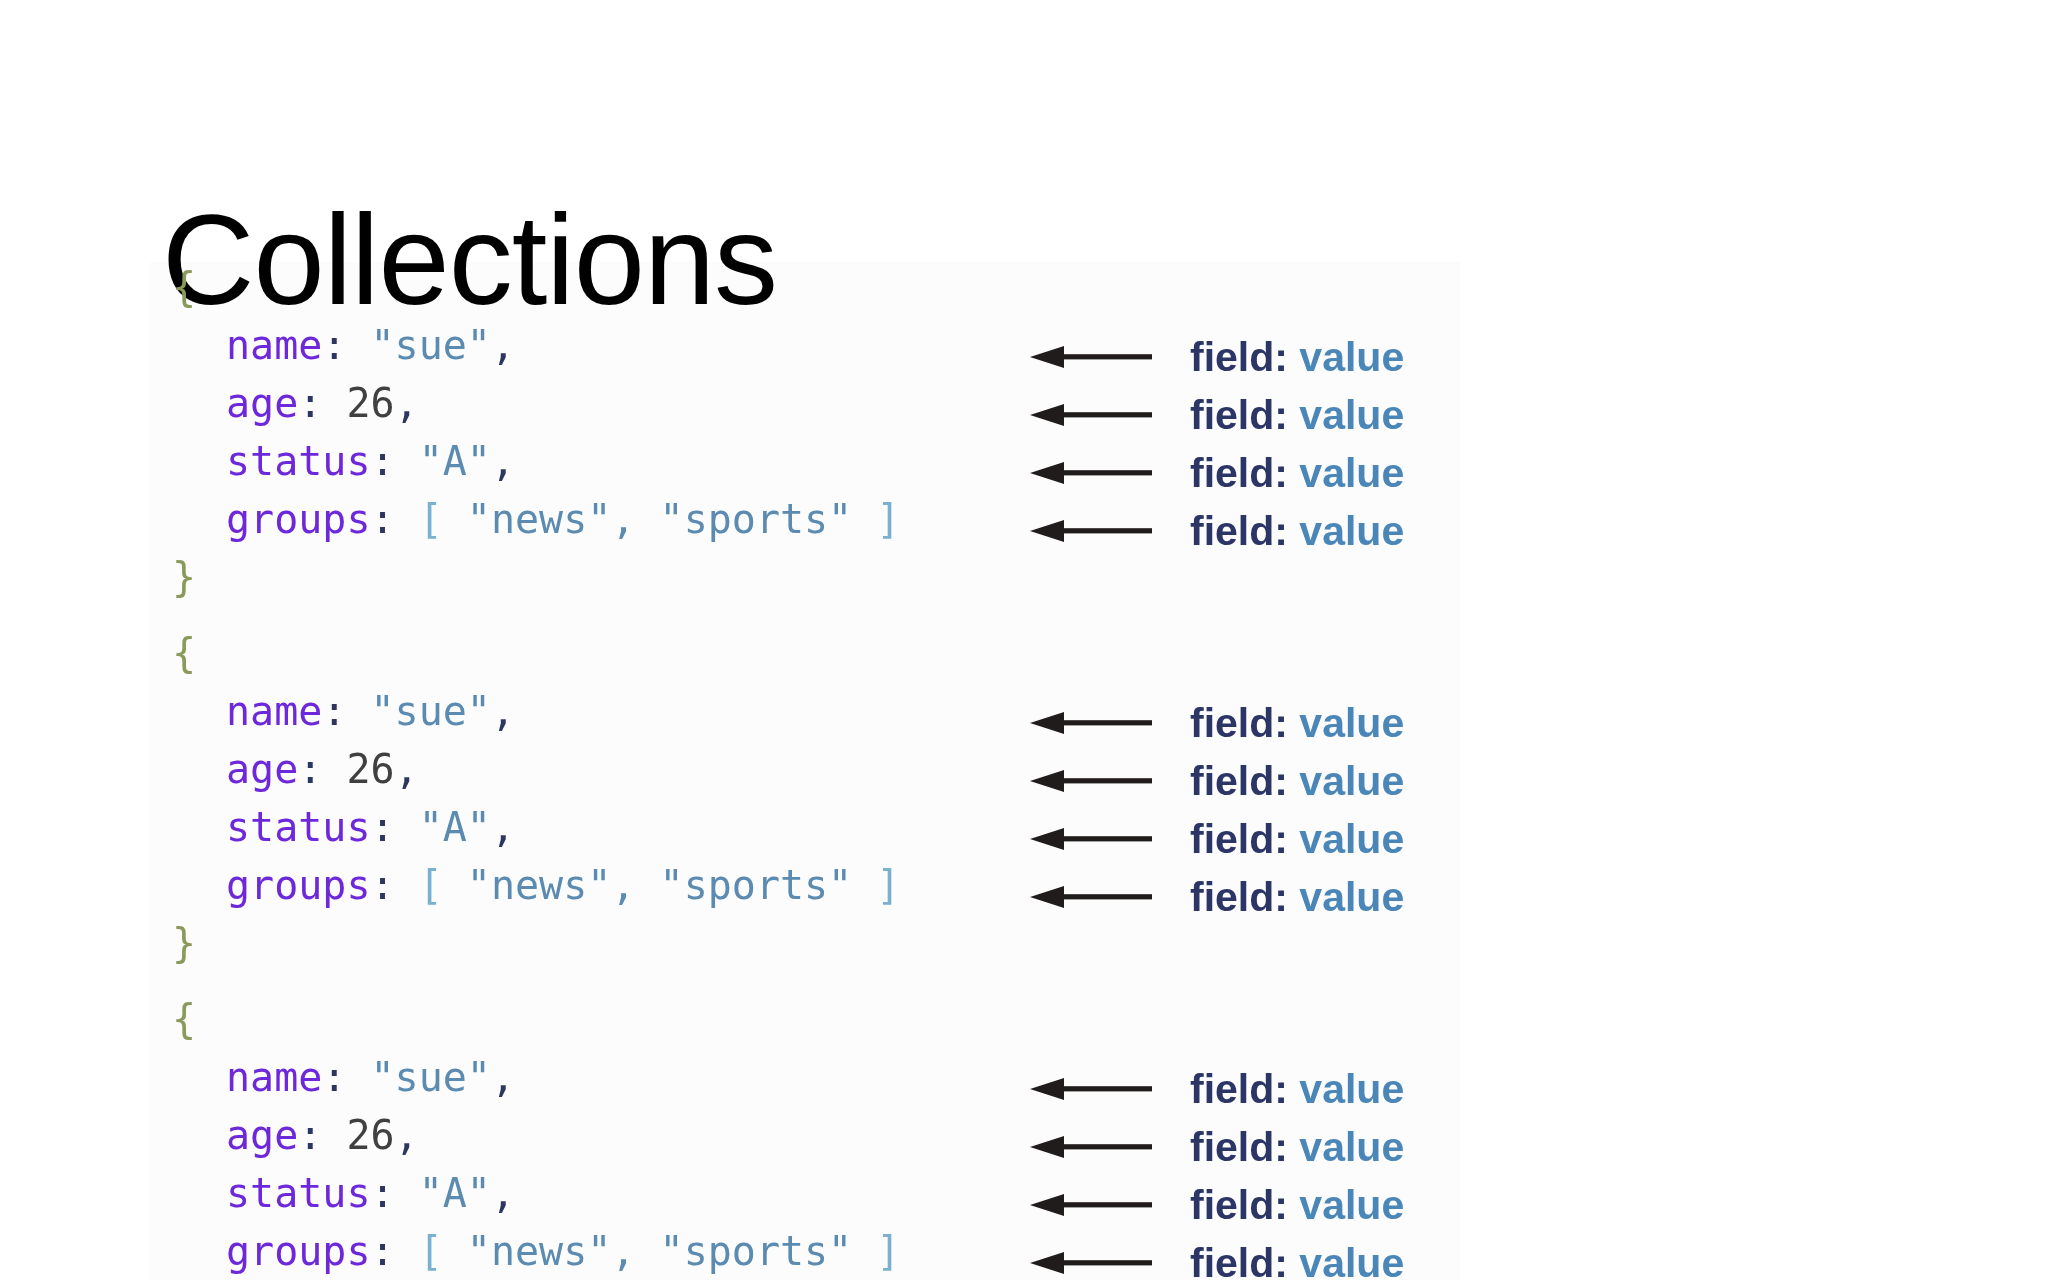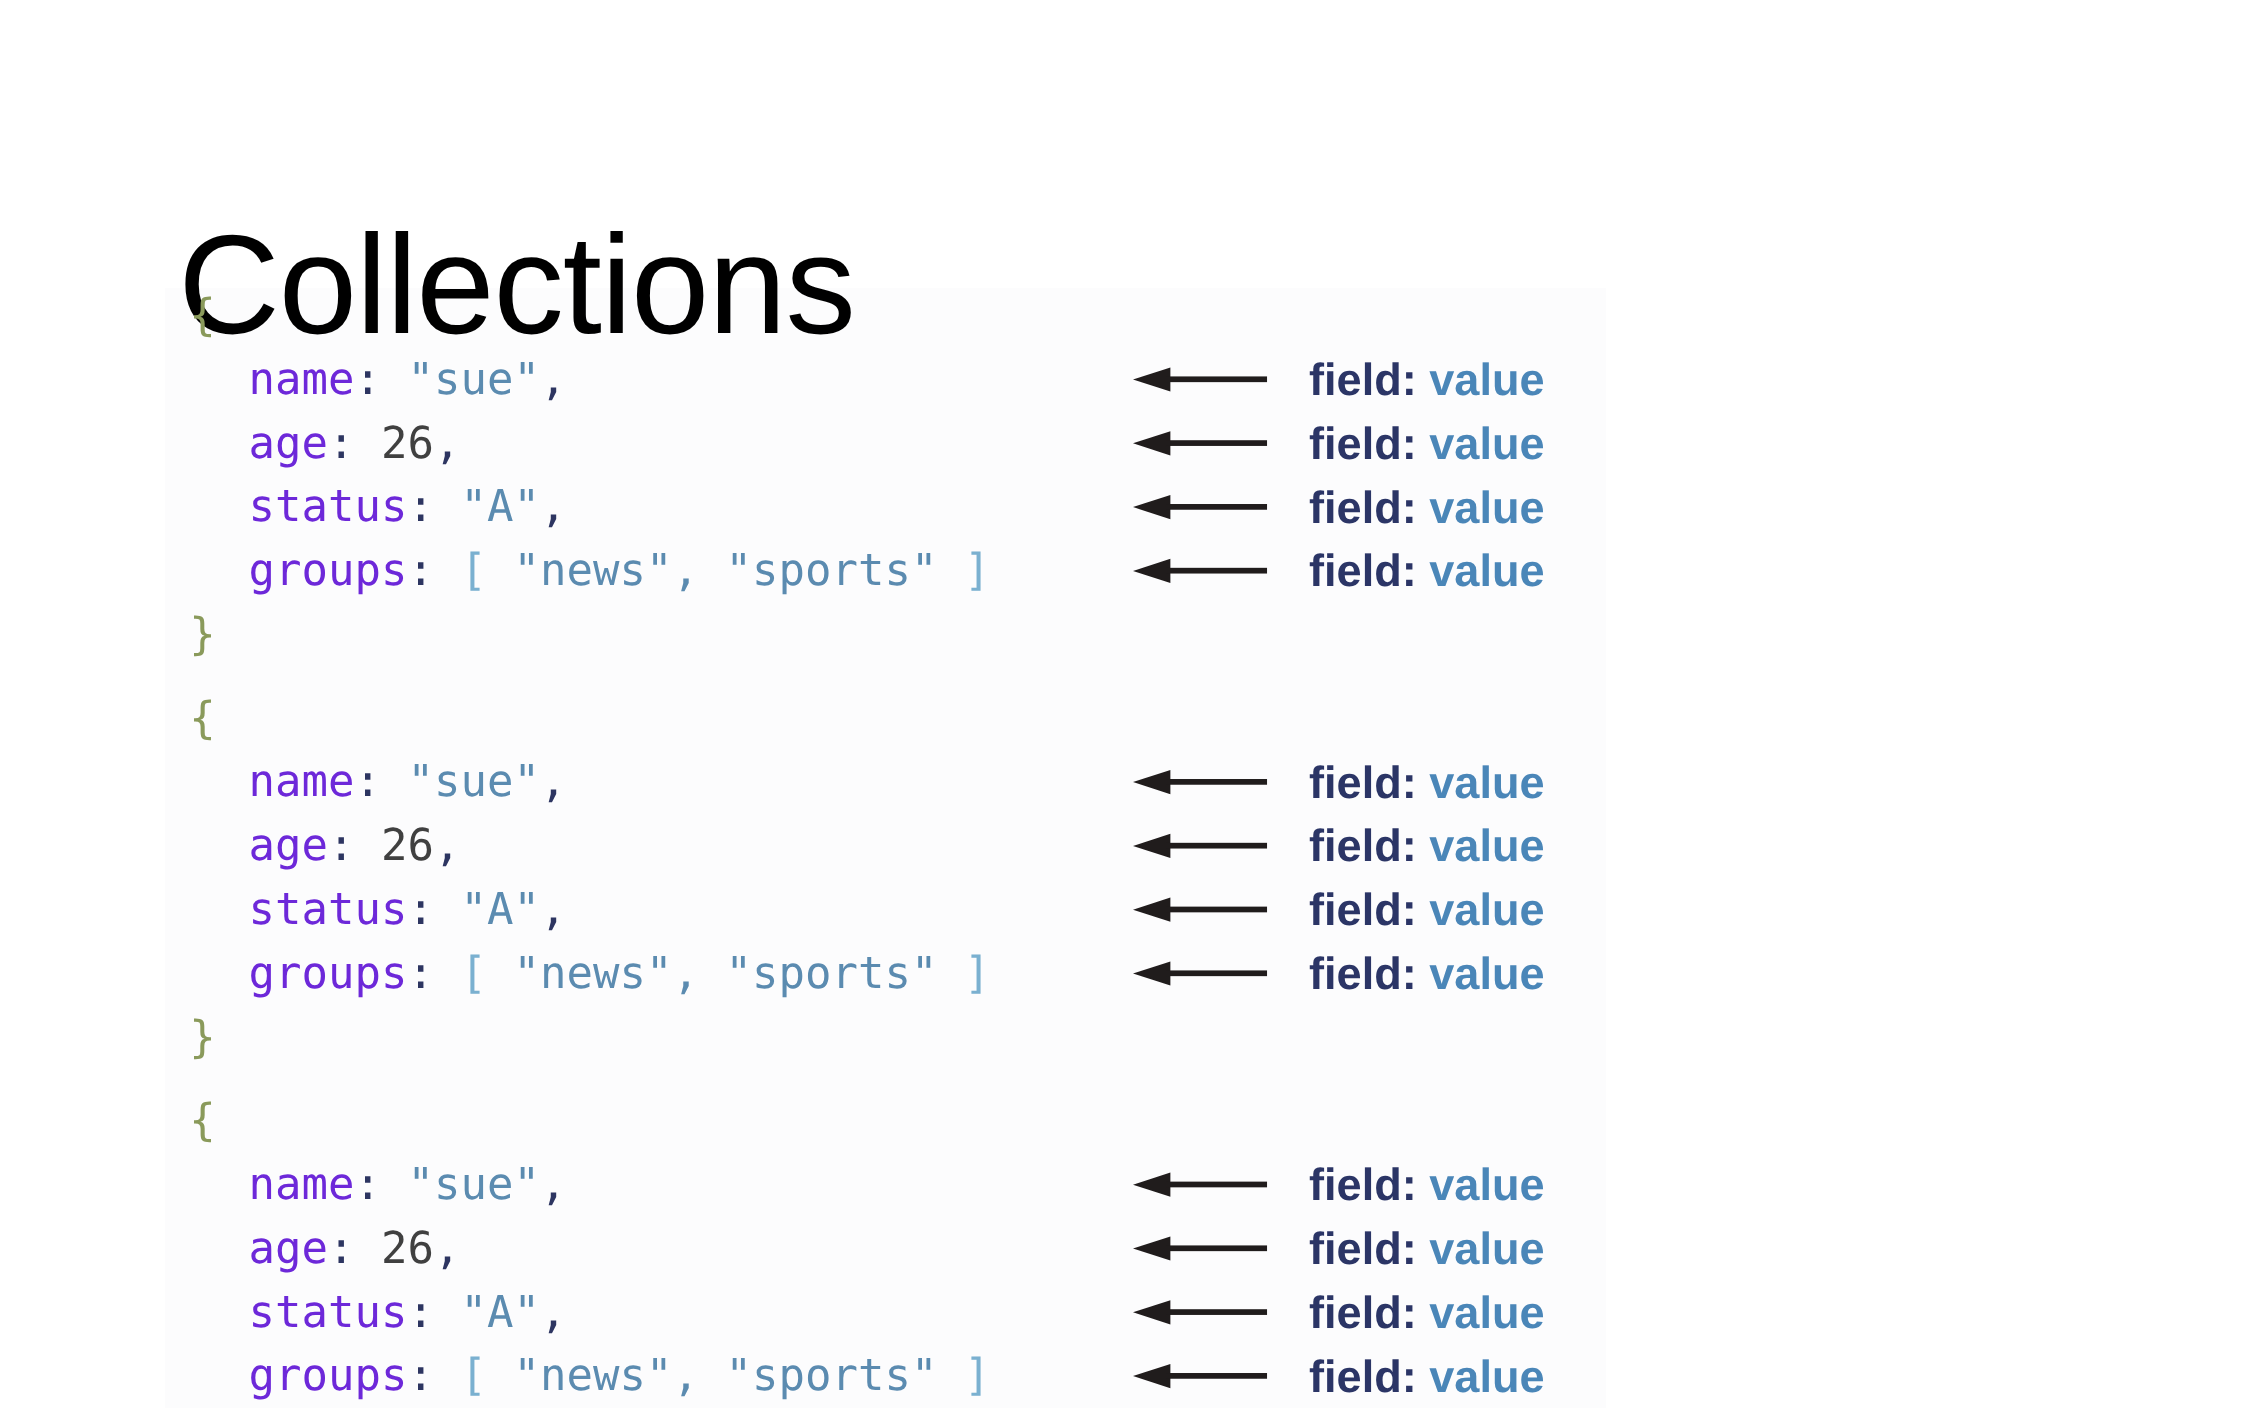--- a/index.html
+++ b/index.html
@@ -87,21 +87,21 @@
   .tok-key     { color: #6d28d9; }
   .tok-punct   { color: #2d3561; }
   .tok-string  { color: #5b8bb0; }
   .tok-number  { color: #404040; }
   .tok-bracket { color: #7ab0d0; }
 
   
   .annotation {
     position: absolute;
     left: 1030px;
-    top: 0;
+    top: 12px;
     height: 58px;
     display: flex;
     align-items: center;
     gap: 0px;
   }
 
   .arrow-icon {
     display: block;
     width: 122px;
     height: 26px;

